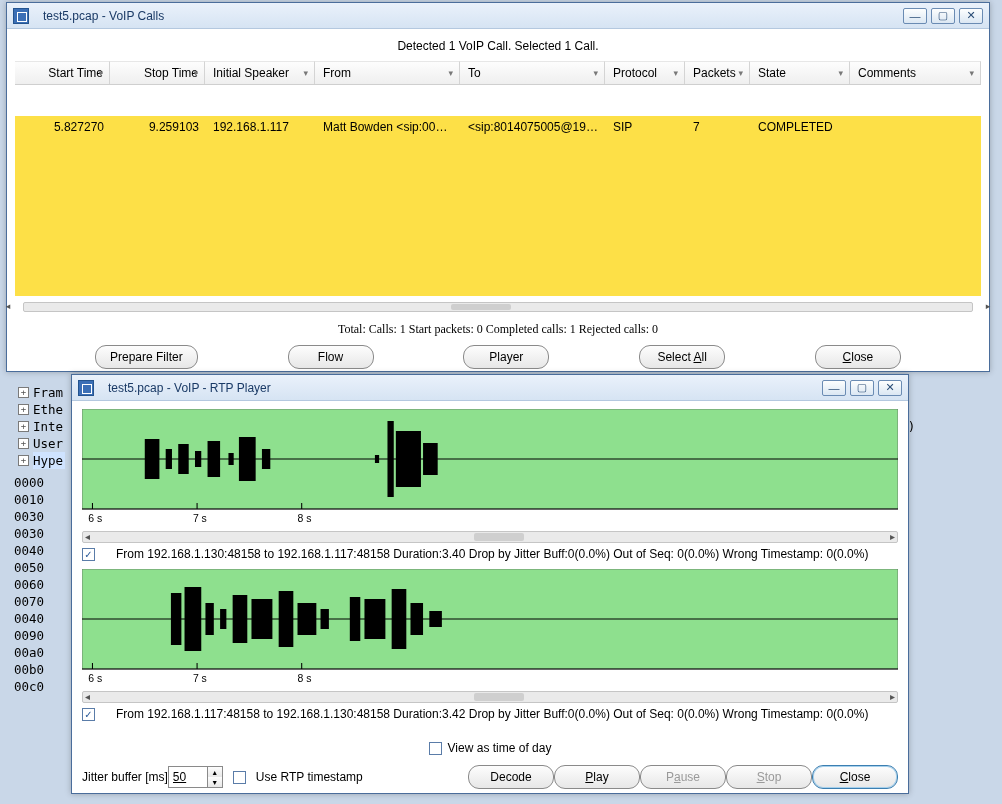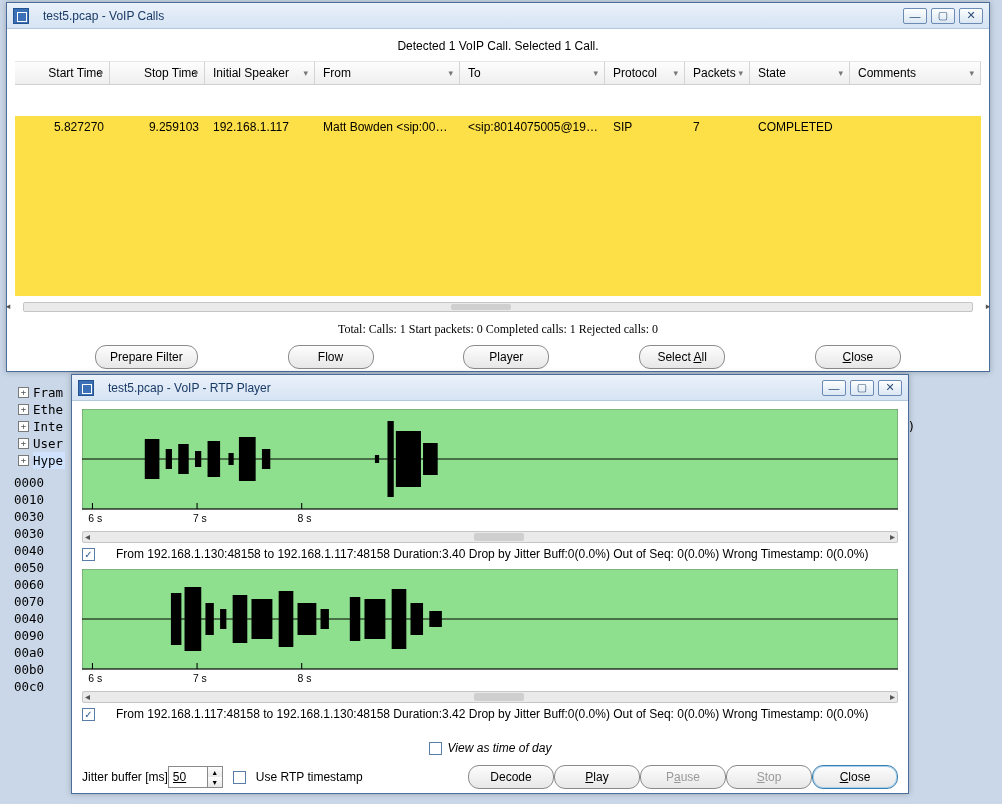--- a/index.html
+++ b/index.html
@@ -63,21 +63,21 @@
   .stream { margin-bottom:8px; }
   .wave-wrap { position:relative; height:120px; }
   .wave-wrap svg { width:100%; height:100%; display:block; }
   .stream-scroll { height:12px; border:1px solid #c5c5c5; background:#eaeaea; margin:2px 0 4px 0; position:relative; border-radius:2px;}
   .stream-scroll:before, .stream-scroll:after { position:absolute; top:-1px; font-size:10px; color:#555;}
   .stream-scroll:before{content:"◂"; left:2px;} .stream-scroll:after{content:"▸"; right:2px;}
   .stream-scroll .grip { position:absolute; left:48%; top:1px; width:50px; height:8px; background:#cfcfcf; border-radius:2px;}
   .stream-info { display:flex; align-items:center; gap:21px; font-size:12px; margin-top:2px;}
   .cb { width:13px; height:13px; border:1px solid #5a7ca8; background:#fff; display:inline-flex; align-items:center; justify-content:center; font-size:10px; color:#2a5a98;}
   .cb.checked:after{content:"✓";}
-  .rtp-mid { text-align:center; display:flex; align-items:center; justify-content:center; gap:6px; margin:20px 0 10px 0;font-style:italic; }
+  .rtp-mid { text-align:center; display:flex; align-items:center; justify-content:center; gap:6px; margin:20px 0 10px 0; }
   .rtp-bottom { display:flex; align-items:center; gap:10px; }
   .jitter-group { display:flex; align-items:center; gap:0;}
   .spin { display:flex; align-items:center; border:1px solid #8a8a8a; height:22px;}
   .spin input { width:38px; height:20px; border:none; text-align:left; padding:0 4px; font-size:12px; outline:none;text-decoration:underline;}
   .spin .arrows { display:flex; flex-direction:column; border-left:1px solid #8a8a8a;}
   .spin .arrows span { width:14px; height:10px; font-size:7px; display:flex; align-items:center; justify-content:center; background:linear-gradient(#fdfdfd,#e7e7e7);}
   .rtp-buttons { margin-left:auto; display:flex; }
   .underline { text-decoration:underline; }
 </style>
 </head>

